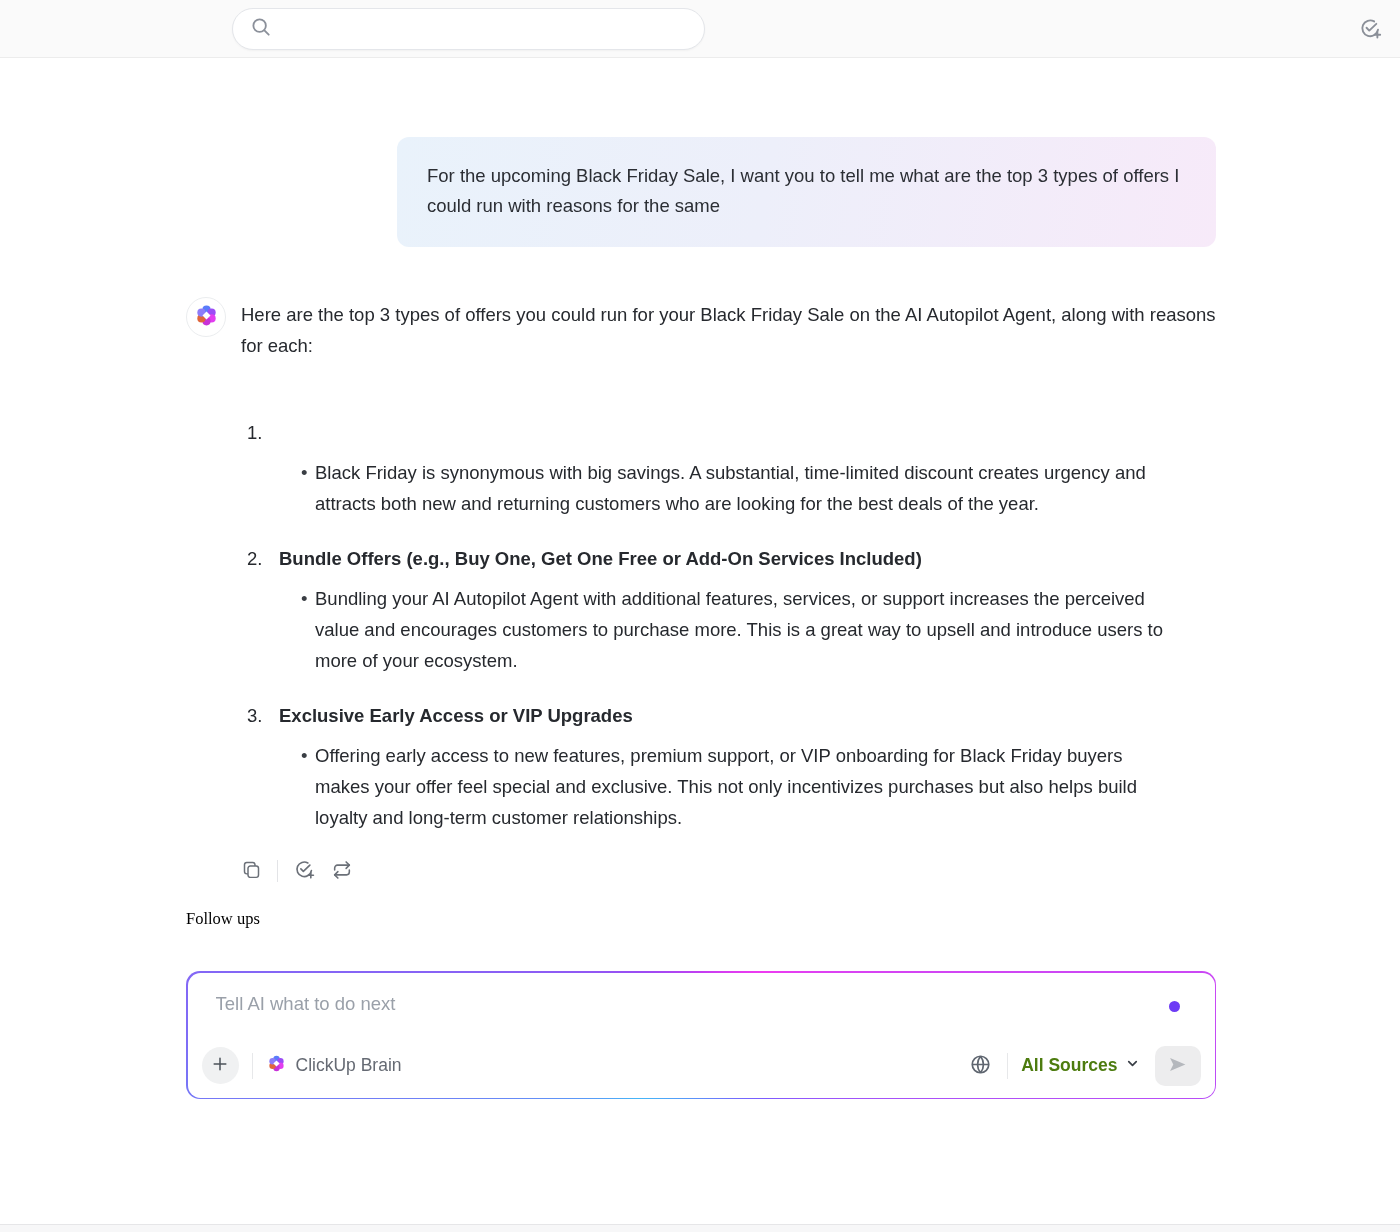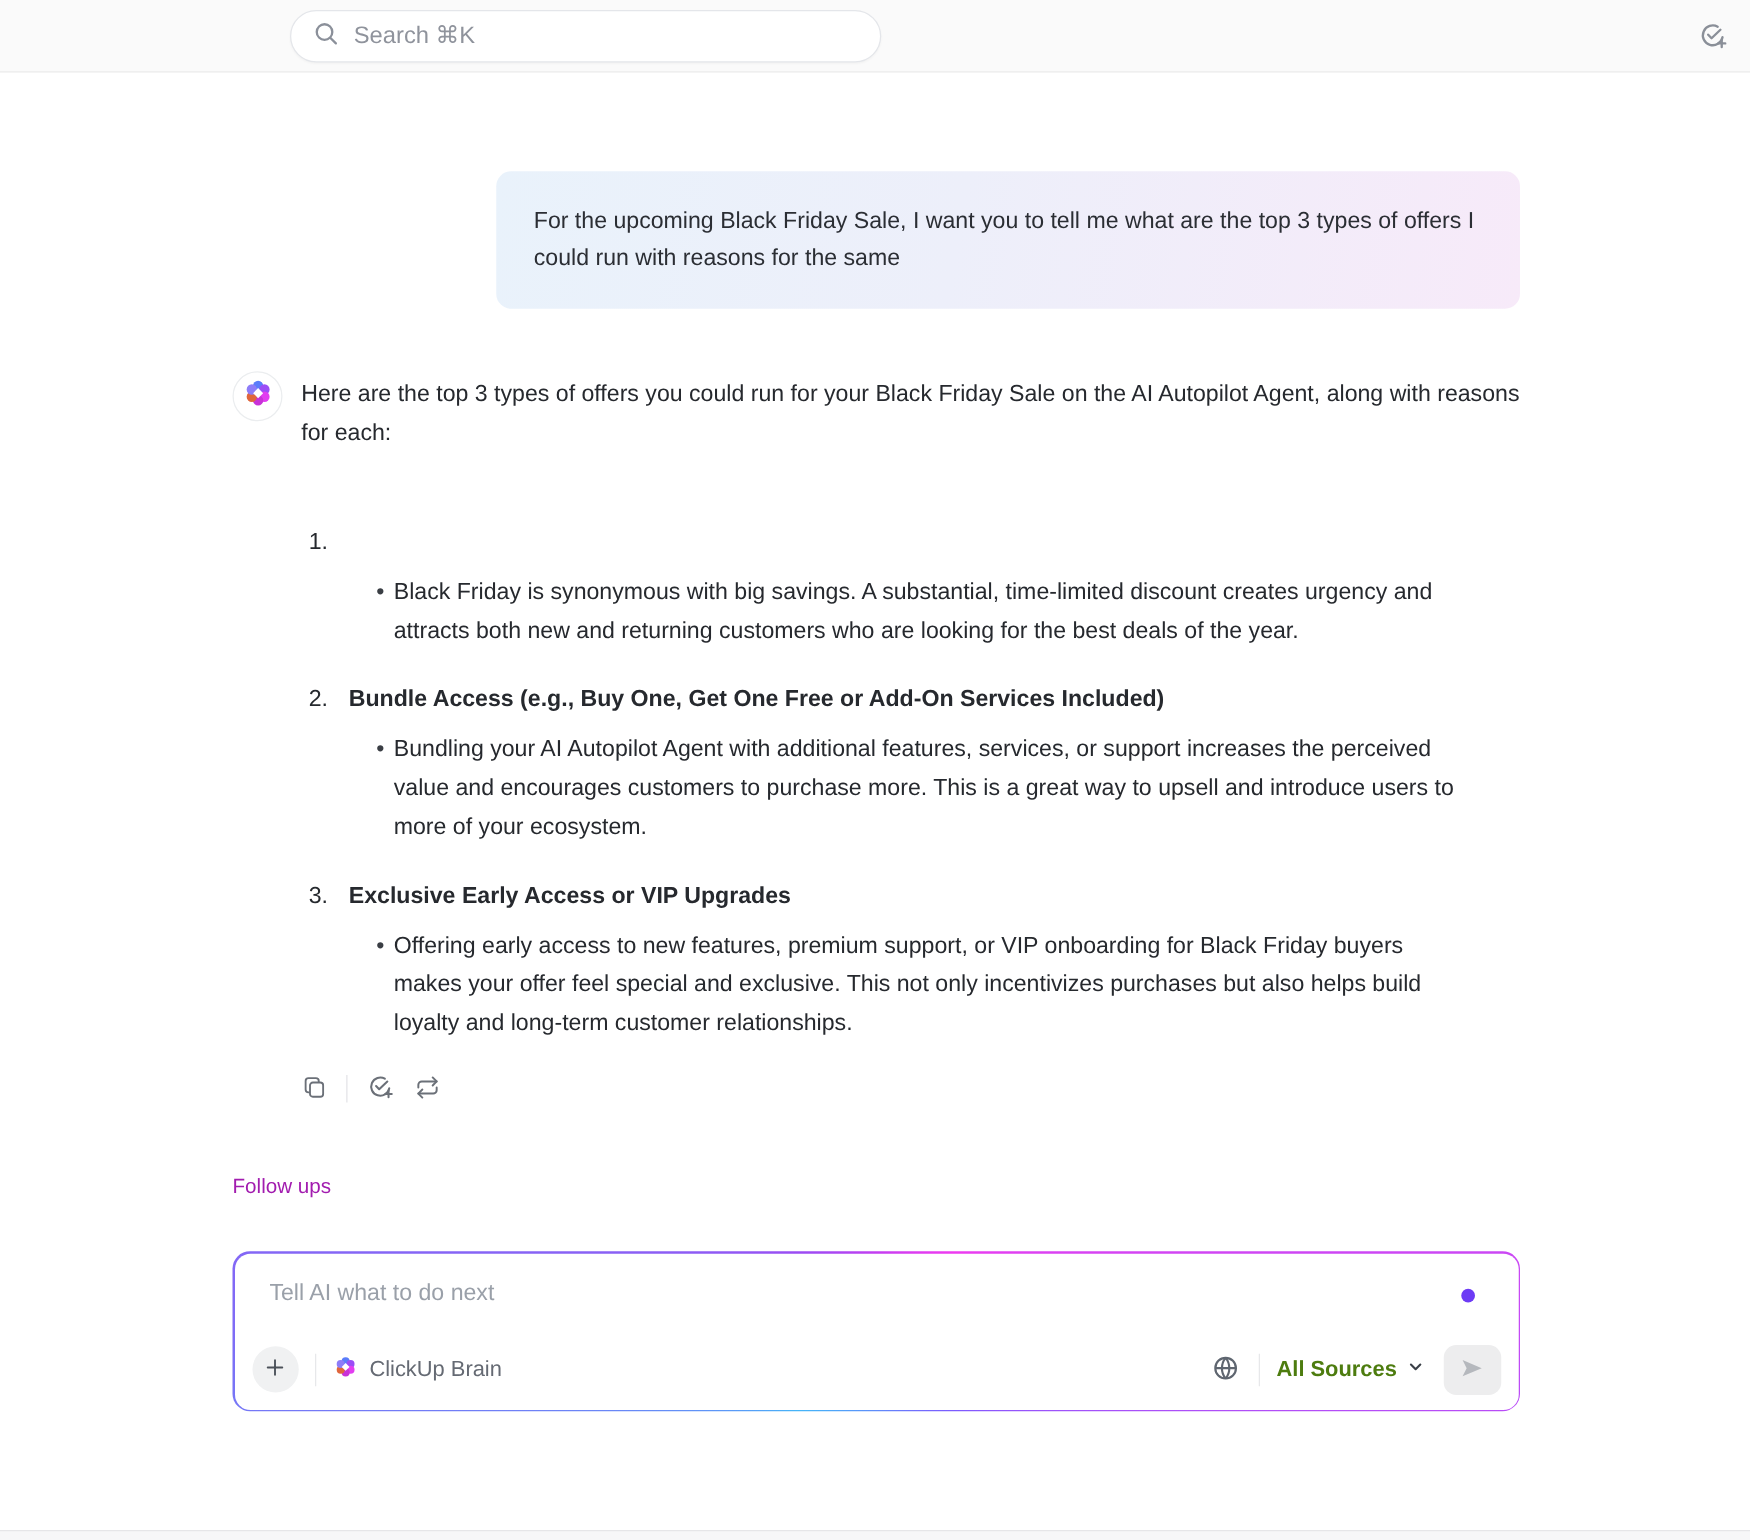--- a/index.html
+++ b/index.html
@@ -43,21 +43,21 @@
   .item-num { width:32px; flex:0 0 auto; font-weight:400; }
   .item-bullet { position:relative; padding-left:74px; margin-top:9px; max-width:937px; }
   .item-bullet::before { content:"•"; position:absolute; left:60px; top:0; color:#3a3e44; }
   .closing { margin-top:62px; max-width:975px; }
 
   .actions-row { margin-top:26px; display:flex; align-items:center; gap:15px; height:24px; }
   .icon-btn { border:none; background:transparent; cursor:pointer; padding:0;
               display:flex; align-items:center; justify-content:center; }
   .v-div { width:1px; height:22px; background:#e3e4e7; }
 
-  .followups { margin-top:57px; font-size:16.5px; color:#a21caf; }
+  .followups { margin-top:26px; font-size:16.5px; color:#000000;font-family:Liberation Serif, serif; }
 
   
   .composer-wrap { margin-top:42px; border-radius:14px; padding:1.5px;
     background:conic-gradient(from 0deg at 50% 50%,
       #c33ef1 0%, #ee3bf0 12.5%, #c44af5 25%, #7c5bff 37.5%,
       #5f8cfa 50%, #45b5f8 62.5%, #7f6cf6 75%, #9b4cf3 87.5%, #c33ef1 100%); }
   .composer { position:relative; border-radius:12.5px; background:#fff; height:125px; }
   .composer-input { position:absolute; left:28px; top:20px; width:870px; border:none;
                     outline:none; background:transparent;
                     font:18.5px "Liberation Sans","DejaVu Sans",sans-serif; color:#a16207; }
@@ -89,21 +89,20 @@
 <div class="page">
 
   <div class="header">
     <div class="search-pill">
       <span>
         <svg width="22" height="22" viewBox="0 0 24 24" fill="none" stroke="#8b909a" stroke-width="2" stroke-linecap="round">
           <circle cx="10.5" cy="10.5" r="6.8"></circle>
             <line x1="15.7" y1="15.7" x2="20.4" y2="20.4"></line>
         </svg>
       </span>
-      <input class="search-input" placeholder="Search ⌘K" style="">
     </div>
     <button class="compose-btn">
       <span>
         <svg width="25" height="25" viewBox="0 0 24 24" fill="none" stroke="#8a8f98" stroke-width="1.8" stroke-linecap="round" stroke-linejoin="round">
           <path d="M19.2 13.2 A 7.6 7.6 0 1 1 15.5 5.2"></path>
           <path d="M8.2 11.3 l2.6 2.7 L17.6 7.5"></path>
           <path d="M18.6 15.3 v5.4 M15.9 18 h5.4"></path>
         </svg>
       </span>
     </button>
@@ -136,21 +135,21 @@
         <div class="list-item">
           <div class="item-head">
             <span class="item-num">1.</span>
           </div>
           <p class="item-bullet">Black Friday is synonymous with big savings. A substantial, time-limited discount creates urgency and attracts both new and returning customers who are looking for the best deals of the year.</p>
         </div>
 
         <div class="list-item">
           <div class="item-head">
             <span class="item-num">2.</span>
-            <span>Bundle Access (e.g., Buy One, Get One Free or Add-On Services Included)</span>
+            <span>Bundle Offers (e.g., Buy One, Get One Free or Add-On Services Included)</span>
           </div>
           <p class="item-bullet">Bundling your AI Autopilot Agent with additional features, services, or support increases the perceived value and encourages customers to purchase more. This is a great way to upsell and introduce users to more of your ecosystem.</p>
         </div>
 
         <div class="list-item">
           <div class="item-head">
             <span class="item-num">3.</span>
             <span>Exclusive Early Access or VIP Upgrades</span>
           </div>
           <p class="item-bullet">Offering early access to new features, premium support, or VIP onboarding for Black Friday buyers makes your offer feel special and exclusive. This not only incentivizes purchases but also helps build loyalty and long-term customer relationships.</p>

